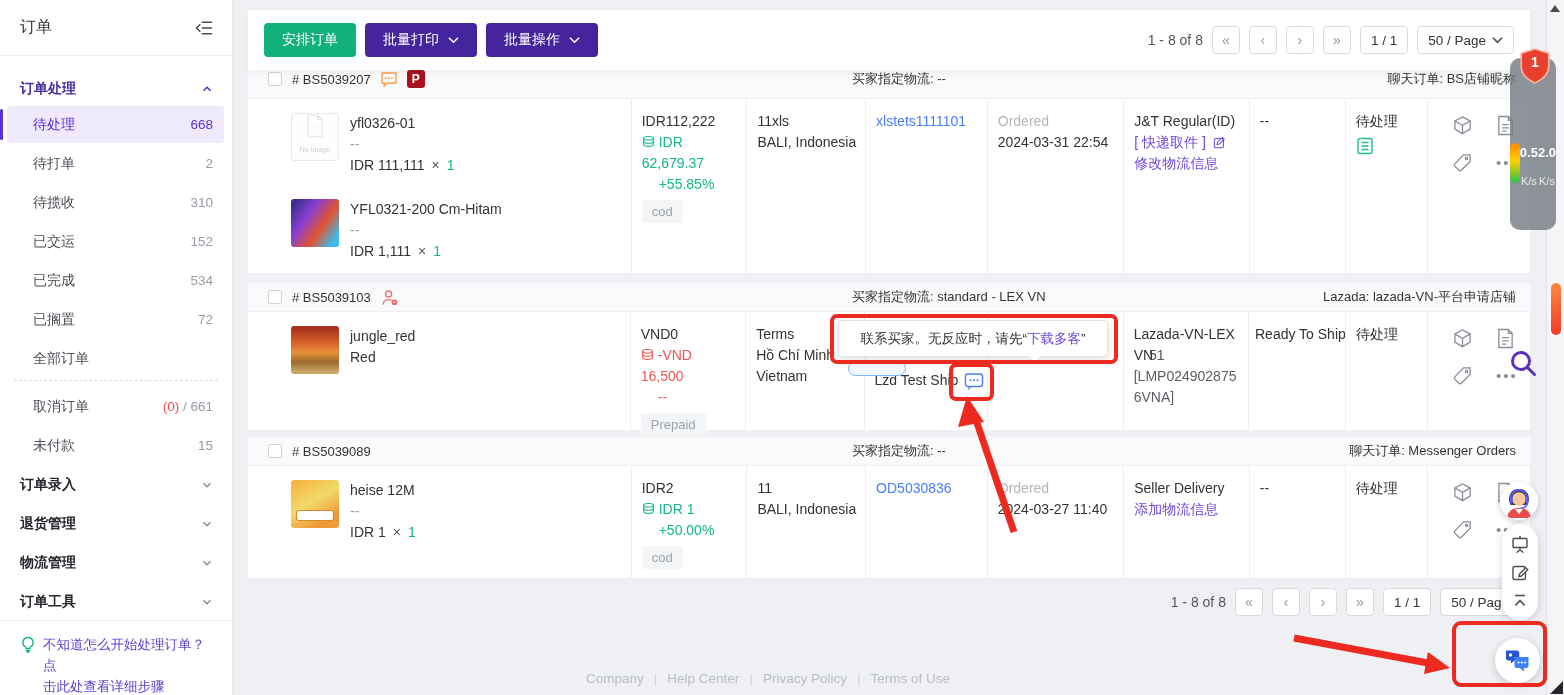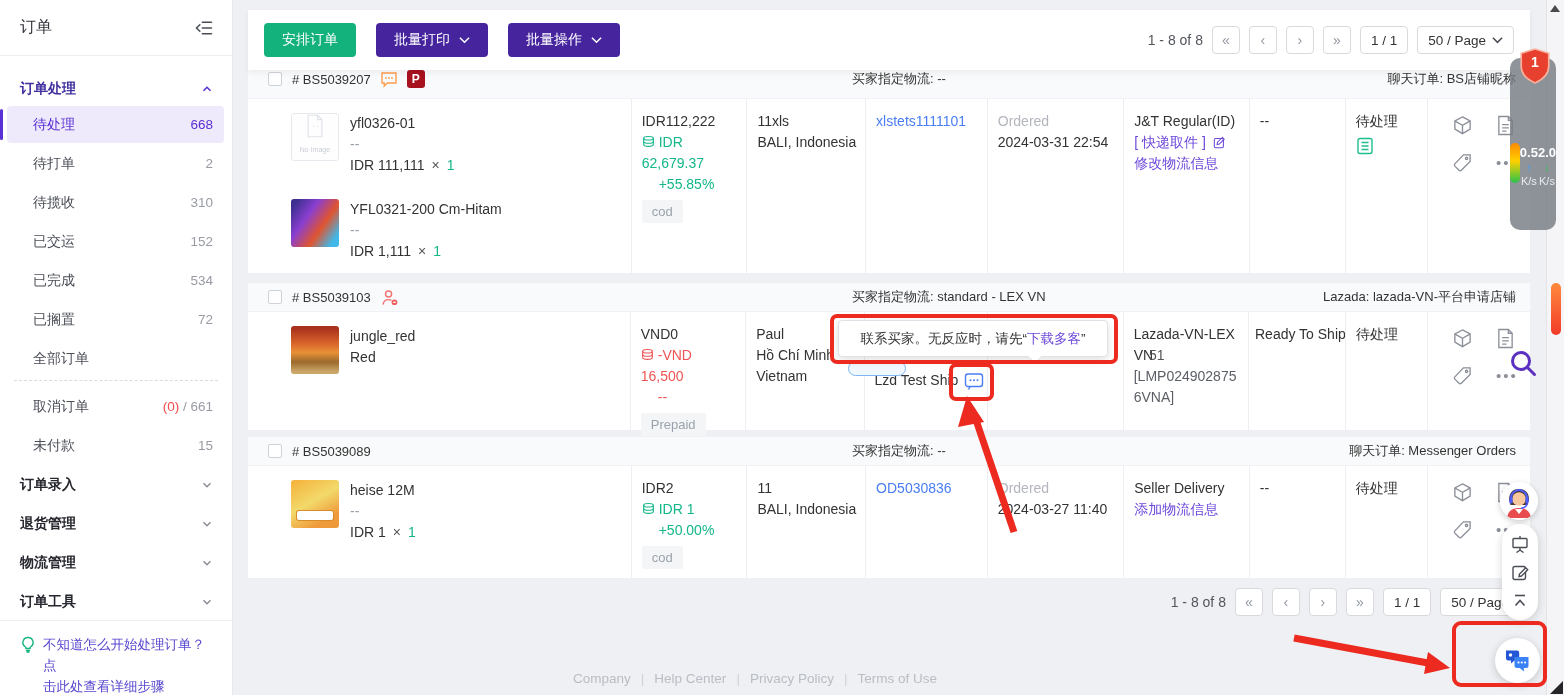--- a/index.html
+++ b/index.html
@@ -19,21 +19,21 @@
   .sb-item.active{background:#eeeafb;color:#5a2fd5}
   .sb-item.active::before{content:"";position:absolute;left:-7px;top:3px;bottom:3px;width:3px;background:#5a2fd5;border-radius:2px}
   .cnt .red{color:#f24b4b}
   .sb-dash{position:absolute;left:14px;right:14px;top:380px;border-top:1px dashed #d9dbe2}
   .sb-tip{position:absolute;left:0;right:0;top:620px;border-top:1px solid #eceef2;padding:13px 14px 0 20px;font-size:13.5px;line-height:21px;color:#5747cf;display:flex;gap:7px}
 
   
   .toolbar{position:absolute;left:248px;top:10px;width:1282px;height:60px;background:#fff;box-shadow:0 3px 6px rgba(31,35,41,.06);display:flex;align-items:center;padding:0 16px;z-index:6}
   .btn{height:34px;border-radius:4px;color:#fff;display:inline-flex;align-items:center;justify-content:center;padding:0 18px;cursor:pointer;font-size:14px}
   .btn-green{background:#13b17c}
-  .btn-purple{background:#45249e;margin-left:20px}
+  .btn-purple{background:#45249e;margin-left:9px}
   .btn .dchev{margin-left:9px}
   .pagbar{margin-left:auto;display:flex;align-items:center;gap:9px;color:#52555c}
   .pbtn{width:28px;height:28px;border:1px solid #d8dade;border-radius:4px;background:#fff;color:#9096a0;display:flex;align-items:center;justify-content:center;font-size:14px;cursor:pointer}
   .pbox{height:28px;border:1px solid #d8dade;border-radius:4px;padding:0 10px;display:flex;align-items:center;gap:6px;font-size:13.5px;color:#333;background:#fff}
   .bottom-pag{position:absolute;top:588px;right:44px;z-index:2;display:flex;align-items:center;gap:9px;color:#52555c}
 
   
   .card{position:absolute;left:248px;width:1282px;background:#fff;z-index:1}
   .chead{height:28px;background:#f9fafb;position:relative;overflow:hidden}
   .hwrap{display:flex;align-items:center;height:100%;padding:0 14px 0 20px;font-size:13px;color:#333;position:relative}
@@ -106,21 +106,21 @@
   .spd .v{color:#fff;font-size:13px;font-weight:700}
   .spd .u{font-size:11px;color:#e8eaed}
   .aru{color:#3aa0ff;font-style:normal}
   .ard{color:#35c75a;font-style:normal}
   .mag{position:absolute;left:1508px;top:348px;z-index:30}
   .avatarw{position:absolute;left:1500px;top:482px;width:38px;height:38px;border-radius:50%;background:#fff;box-shadow:0 2px 6px rgba(0,0,0,.2);z-index:30;overflow:hidden}
   .fpill{position:absolute;left:1502px;top:524px;width:36px;height:96px;background:#fff;border-radius:18px;box-shadow:0 2px 8px rgba(0,0,0,.16);z-index:30;display:flex;flex-direction:column;align-items:center;justify-content:space-evenly}
   .fpill>div{cursor:pointer}
   .chatfab{position:absolute;left:1495px;top:638px;width:45px;height:45px;border-radius:50%;background:#fff;box-shadow:0 2px 8px rgba(0,0,0,.18);z-index:30;display:flex;align-items:center;justify-content:center;cursor:pointer}
 
-  .footer{position:absolute;left:235px;top:671px;width:1040px;text-align:center;color:#b9bdc4;font-size:13.5px;z-index:1}
+  .footer{position:absolute;left:248px;top:671px;width:1040px;text-align:center;color:#b9bdc4;font-size:13.5px;z-index:1}
   .footer .sep{margin:0 10px;color:#d0d3d8}
   .footer span[data-name^="footer-link"]{cursor:pointer}
 </style>
 </head>
 <body>
 
 <aside class="sidebar" data-name="sidebar">
   <div class="sb-head">
     <span data-name="sidebar-title">订单</span>
     <span class="fold" data-name="collapse-sidebar-icon">
@@ -406,21 +406,21 @@
       <div data-name="order-total">VND0</div>
       <div class="redtxt"><span class="coin" data-name="profit-coin-icon"><svg width="13" height="14" viewBox="0 0 14 14" fill="none" stroke="#f05454" stroke-width="1.2">
               <ellipse cx="7" cy="3" rx="5.2" ry="1.9"></ellipse>
               <path d="M1.8 3v3.4c0 1 2.3 1.9 5.2 1.9s5.2-.9 5.2-1.9V3"></path>
               <path d="M1.8 6.4v3.4c0 1 2.3 1.9 5.2 1.9s5.2-.9 5.2-1.9V6.4"></path>
             </svg></span><span data-name="estimated-profit">-VND 16,500</span></div>
       <div class="redtxt" style="padding-left:17px" data-name="profit-percent">--</div>
       <span class="tag" data-name="payment-tag">Prepaid</span>
     </div>
     <div class="col w-buyer" data-name="buyer-cell">
-      <div data-name="buyer-name">Paul</div>
+      <div data-name="buyer-name">Terms</div>
       <div data-name="buyer-city">Hồ Chí Minh</div>
       <div data-name="buyer-country">Vietnam</div>
     </div>
     <div class="col w-link" data-name="platform-order-cell">
       <div class="c2-user">
         <span data-name="buyer-username">Lzd Test Ship</span>
         <span data-name="message-buyer-icon">
             <svg width="20" height="20" viewBox="0 0 20 20" fill="none" stroke="#4a7df5" stroke-width="1.4">
               <rect x="1.5" y="3" width="17" height="12.5" rx="2.5"></rect>
               <path d="M6 15.5L4.5 18.5"></path>

